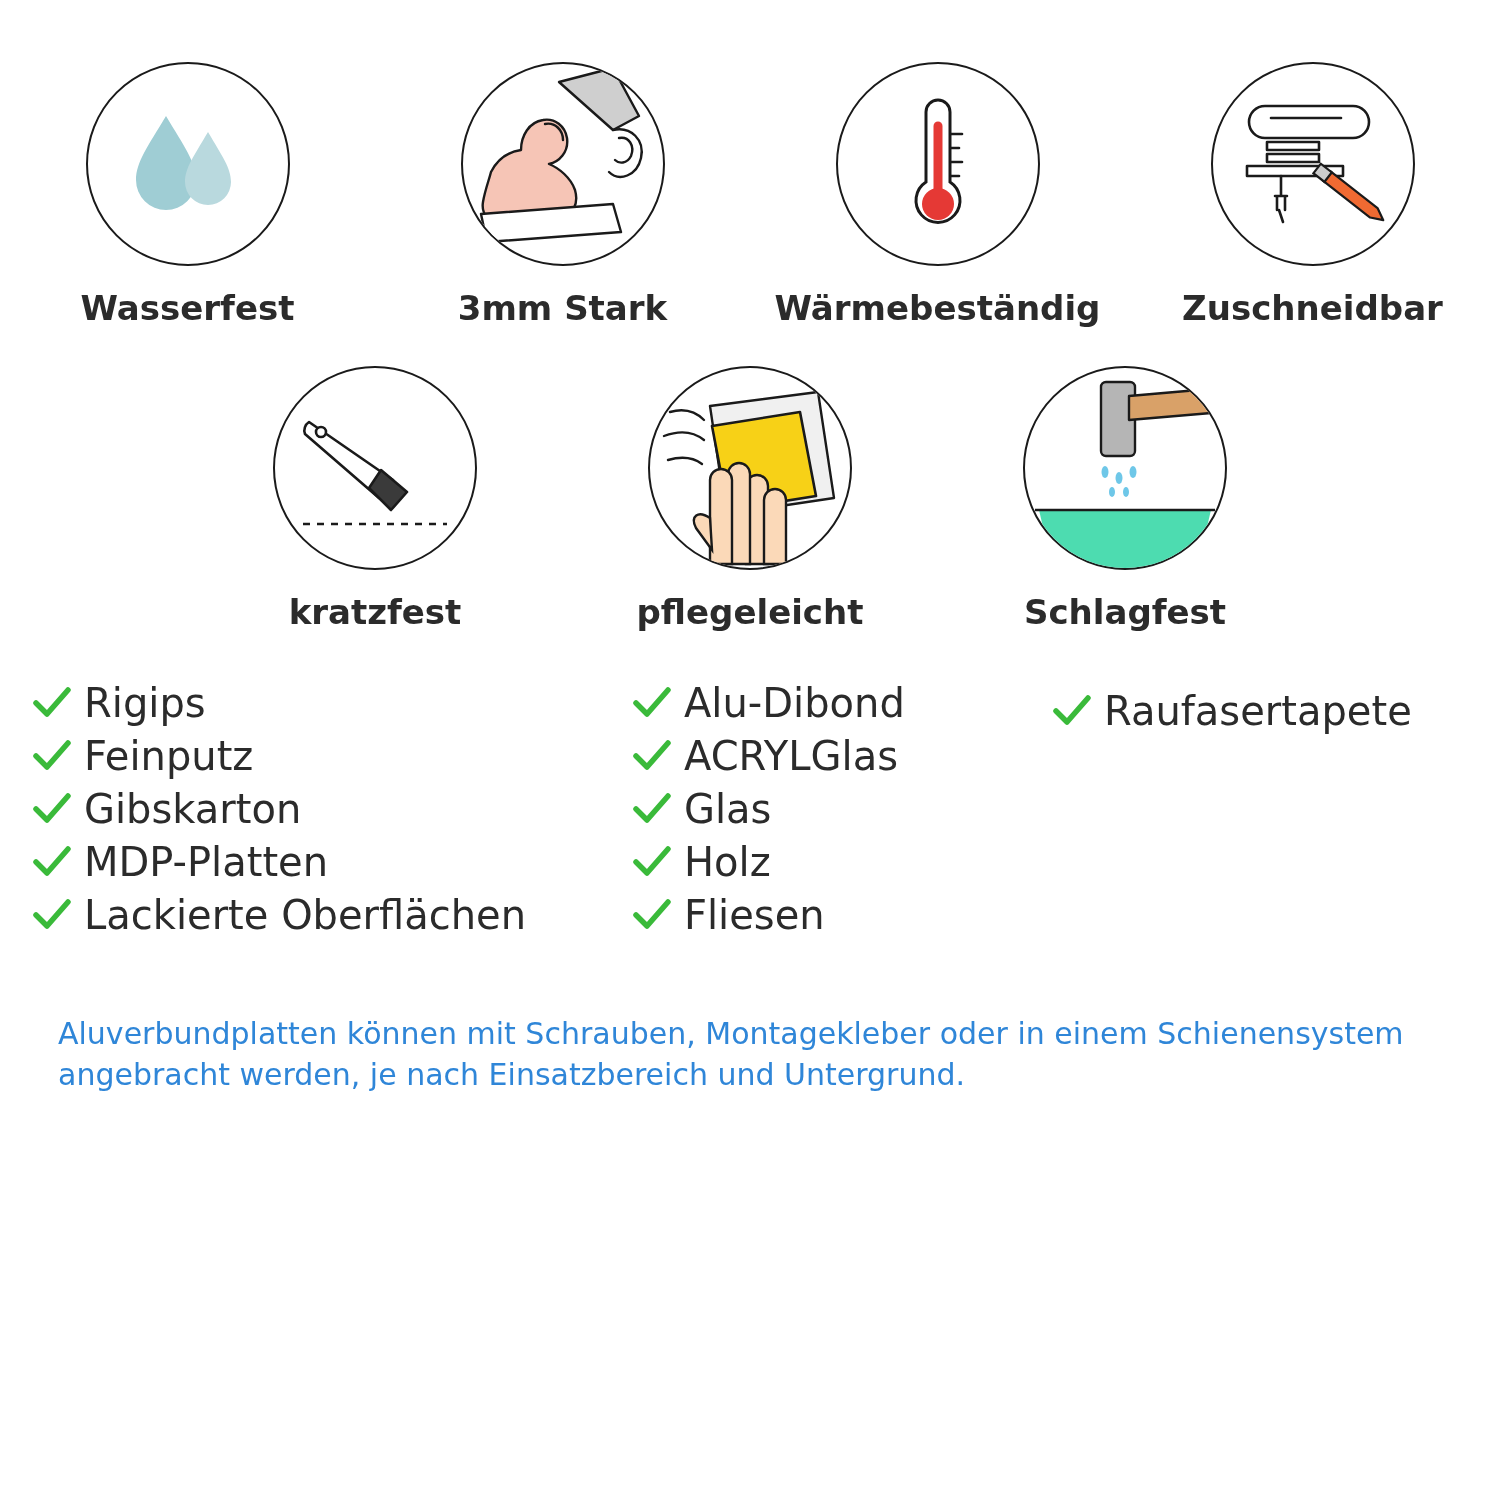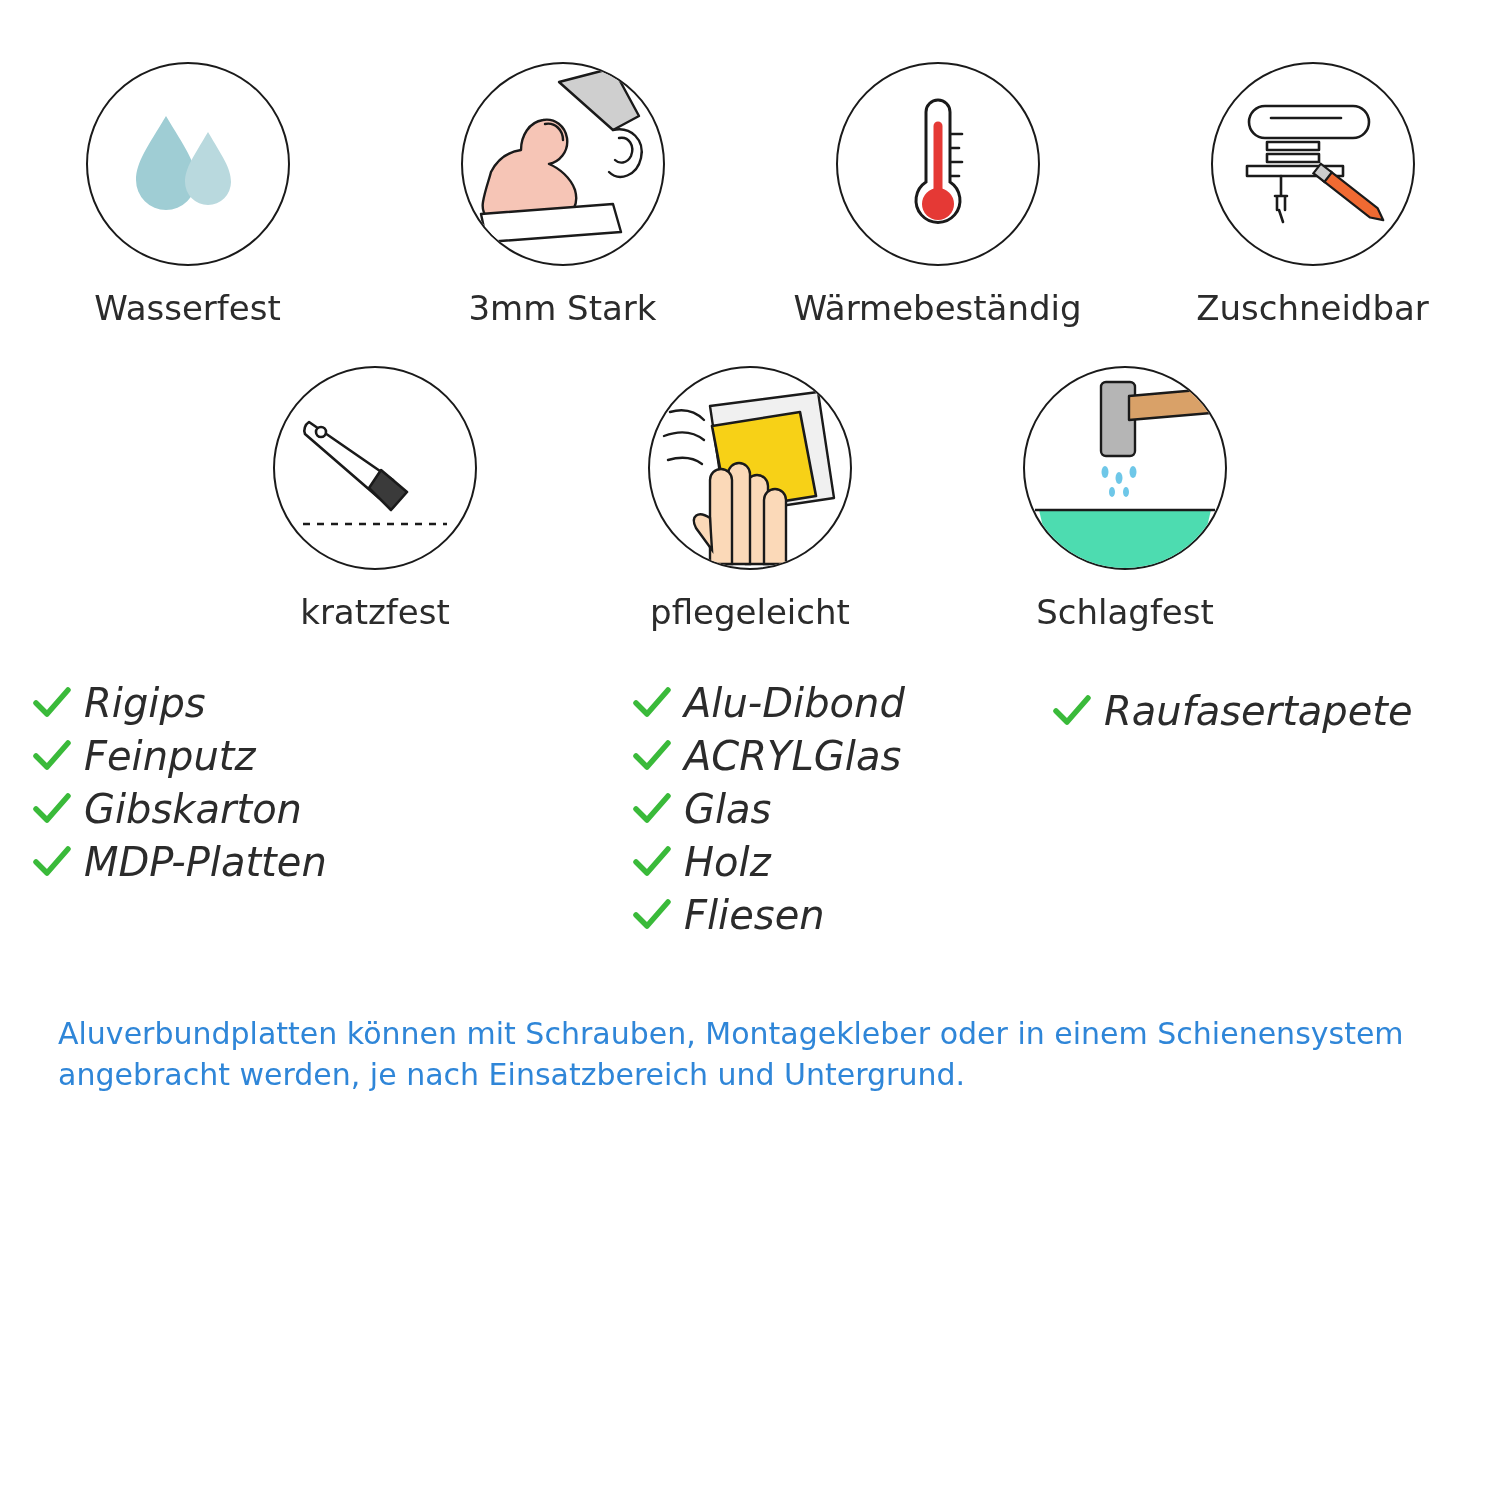--- a/index.html
+++ b/index.html
@@ -46,20 +46,21 @@
     font-size: 50px;
     color: #1f7fe0;
     font-weight: 400;
   }
 
   
   .features-row {
     display: flex;
     justify-content: center;
     align-items: center;
+    font-weight: bold;
   }
   .row-one { margin-top: 62px; }
   .row-two { margin-top: 38px; }
 
   .feature {
     width: 375px;
     display: flex;
     flex-direction: column;
     align-items: center;
   }
@@ -88,21 +89,20 @@
   
   .lists {
     margin-top: 44px;
     display: flex;
     padding-left: 30px;
     padding-right: 20px;
   }
   .list-col {
     display: flex;
     flex-direction: column;
-    font-style: italic;
   }
   .col-1 { width: 600px; }
   .col-2 { width: 420px; }
   .col-3 { width: 430px; margin-top: 8px; }
 
   .list-item {
     display: flex;
     align-items: center;
     height: 53px;
   }
@@ -298,20 +298,28 @@
         <span class="item-text">Gibskarton</span>
       </div>
       <div class="list-item">
         <span class="check">
           <svg width="40" height="34" viewBox="0 0 40 34">
               <path d="M4 17 L15 28 L36 4" fill="none" stroke="#3aba3a" stroke-width="5.5" stroke-linecap="round" stroke-linejoin="round"></path>
             </svg>
         </span>
         <span class="item-text">MDP-Platten</span>
       </div>
+      <div class="list-item">
+        <span class="check">
+          <svg width="40" height="34" viewBox="0 0 40 34">
+              <path d="M4 17 L15 28 L36 4" fill="none" stroke="#3aba3a" stroke-width="5.5" stroke-linecap="round" stroke-linejoin="round"></path>
+            </svg>
+        </span>
+        <span class="item-text">Lackierte Oberflächen</span>
+      </div>
     </div>
 
     <div class="list-col col-2">
       <div class="list-item">
         <span class="check">
           <svg width="40" height="34" viewBox="0 0 40 34">
               <path d="M4 17 L15 28 L36 4" fill="none" stroke="#3aba3a" stroke-width="5.5" stroke-linecap="round" stroke-linejoin="round"></path>
             </svg>
         </span>
         <span class="item-text">Alu-Dibond</span>

